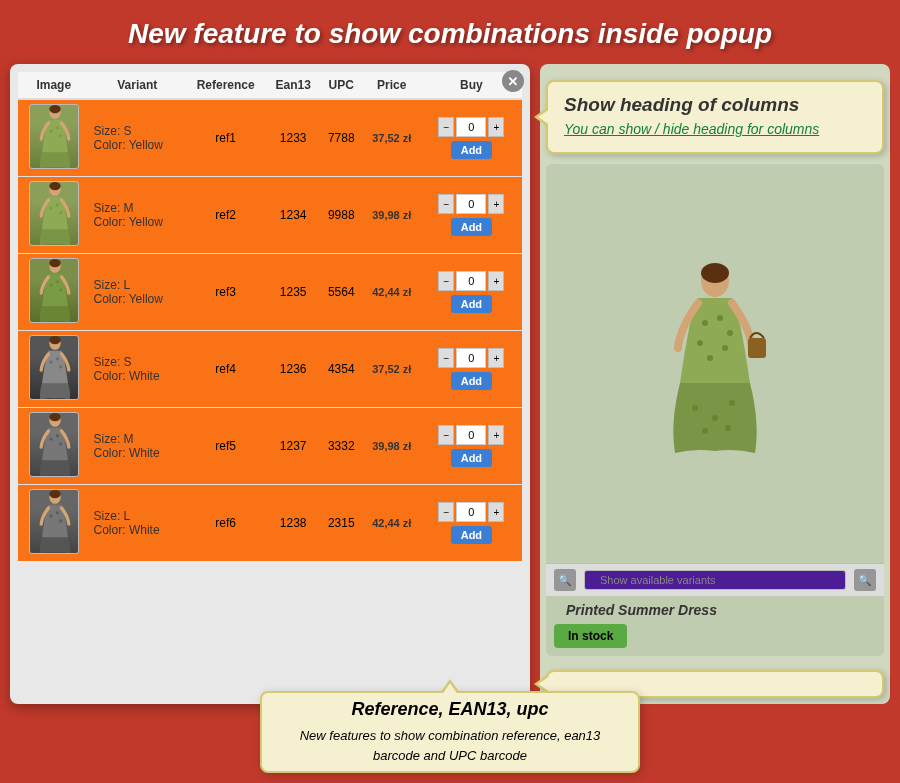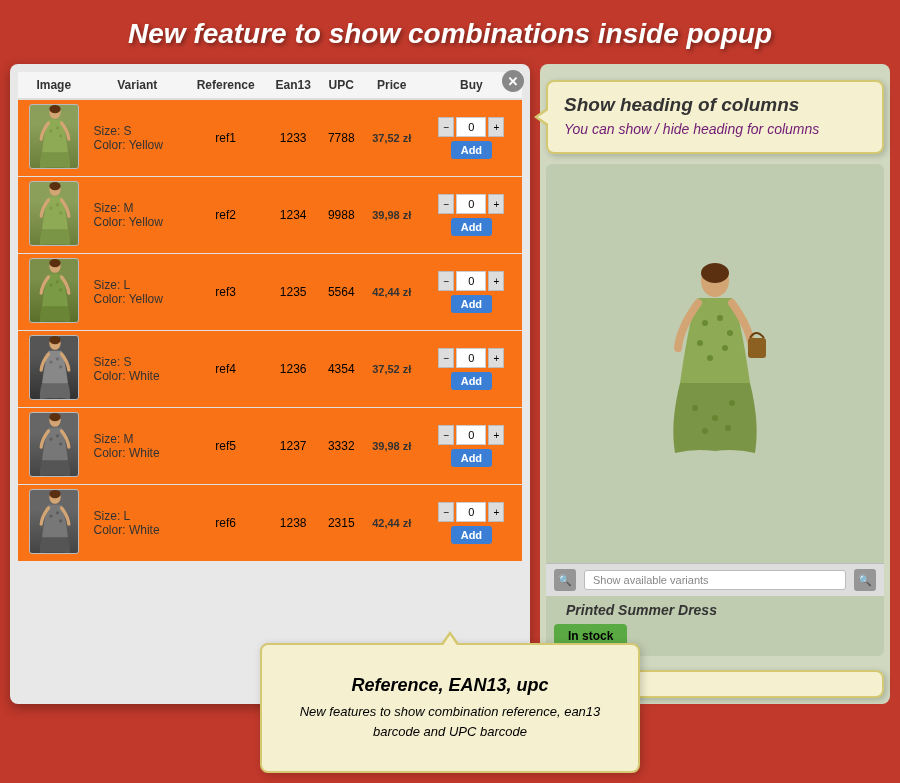--- a/index.html
+++ b/index.html
@@ -188,22 +188,23 @@
       font-size: 19px;
       font-weight: bold;
       font-style: italic;
       color: #333;
       margin-bottom: 4px;
     }
 
     .callout-box .callout-desc {
       font-size: 14px;
       font-style: italic;
-      color: #701a75;
+      color: #15803d;
       line-height: 1.4;
+      text-decoration: underline;
     }
 
     
     .callout-arrow-left::before {
       content: '';
       position: absolute;
       left: -14px;
       top: 50%;
       transform: translateY(-50%);
       border-top: 10px solid transparent;
@@ -234,21 +235,21 @@
     
     .bottom-callout {
       position: absolute;
       bottom: 10px;
       left: 50%;
       transform: translateX(-50%);
       width: 380px;
       background: #f5f0d0;
       border: 2px solid #d4c870;
       border-radius: 8px;
-      padding: 30px 18px;
+      padding: 6px 18px;
       text-align: center;
       box-shadow: 2px 2px 8px rgba(0,0,0,0.2);
       z-index: 20;
     }
 
     .bottom-callout::before {
       content: '';
       position: absolute;
       top: -14px;
       left: 50%;
@@ -315,24 +316,24 @@
       display: flex;
       align-items: center;
       background: #ddd;
       padding: 5px 8px;
       gap: 8px;
       border-top: 1px solid #bbb;
     }
 
     .variants-bar {
       flex: 1;
-      background: #ffffff;
+      background: #4c1d95;
       border: 1px solid #bbb;
       border-radius: 3px;
-      padding: 3px 8px;
+      padding: 3px 15px;
       font-size: 11px;
       color: #888;
       display: flex;
       align-items: flex-end;
     }
 
     .zoom-icon-btn {
       width: 22px;
       height: 22px;
       background: rgba(80,80,80,0.5);

